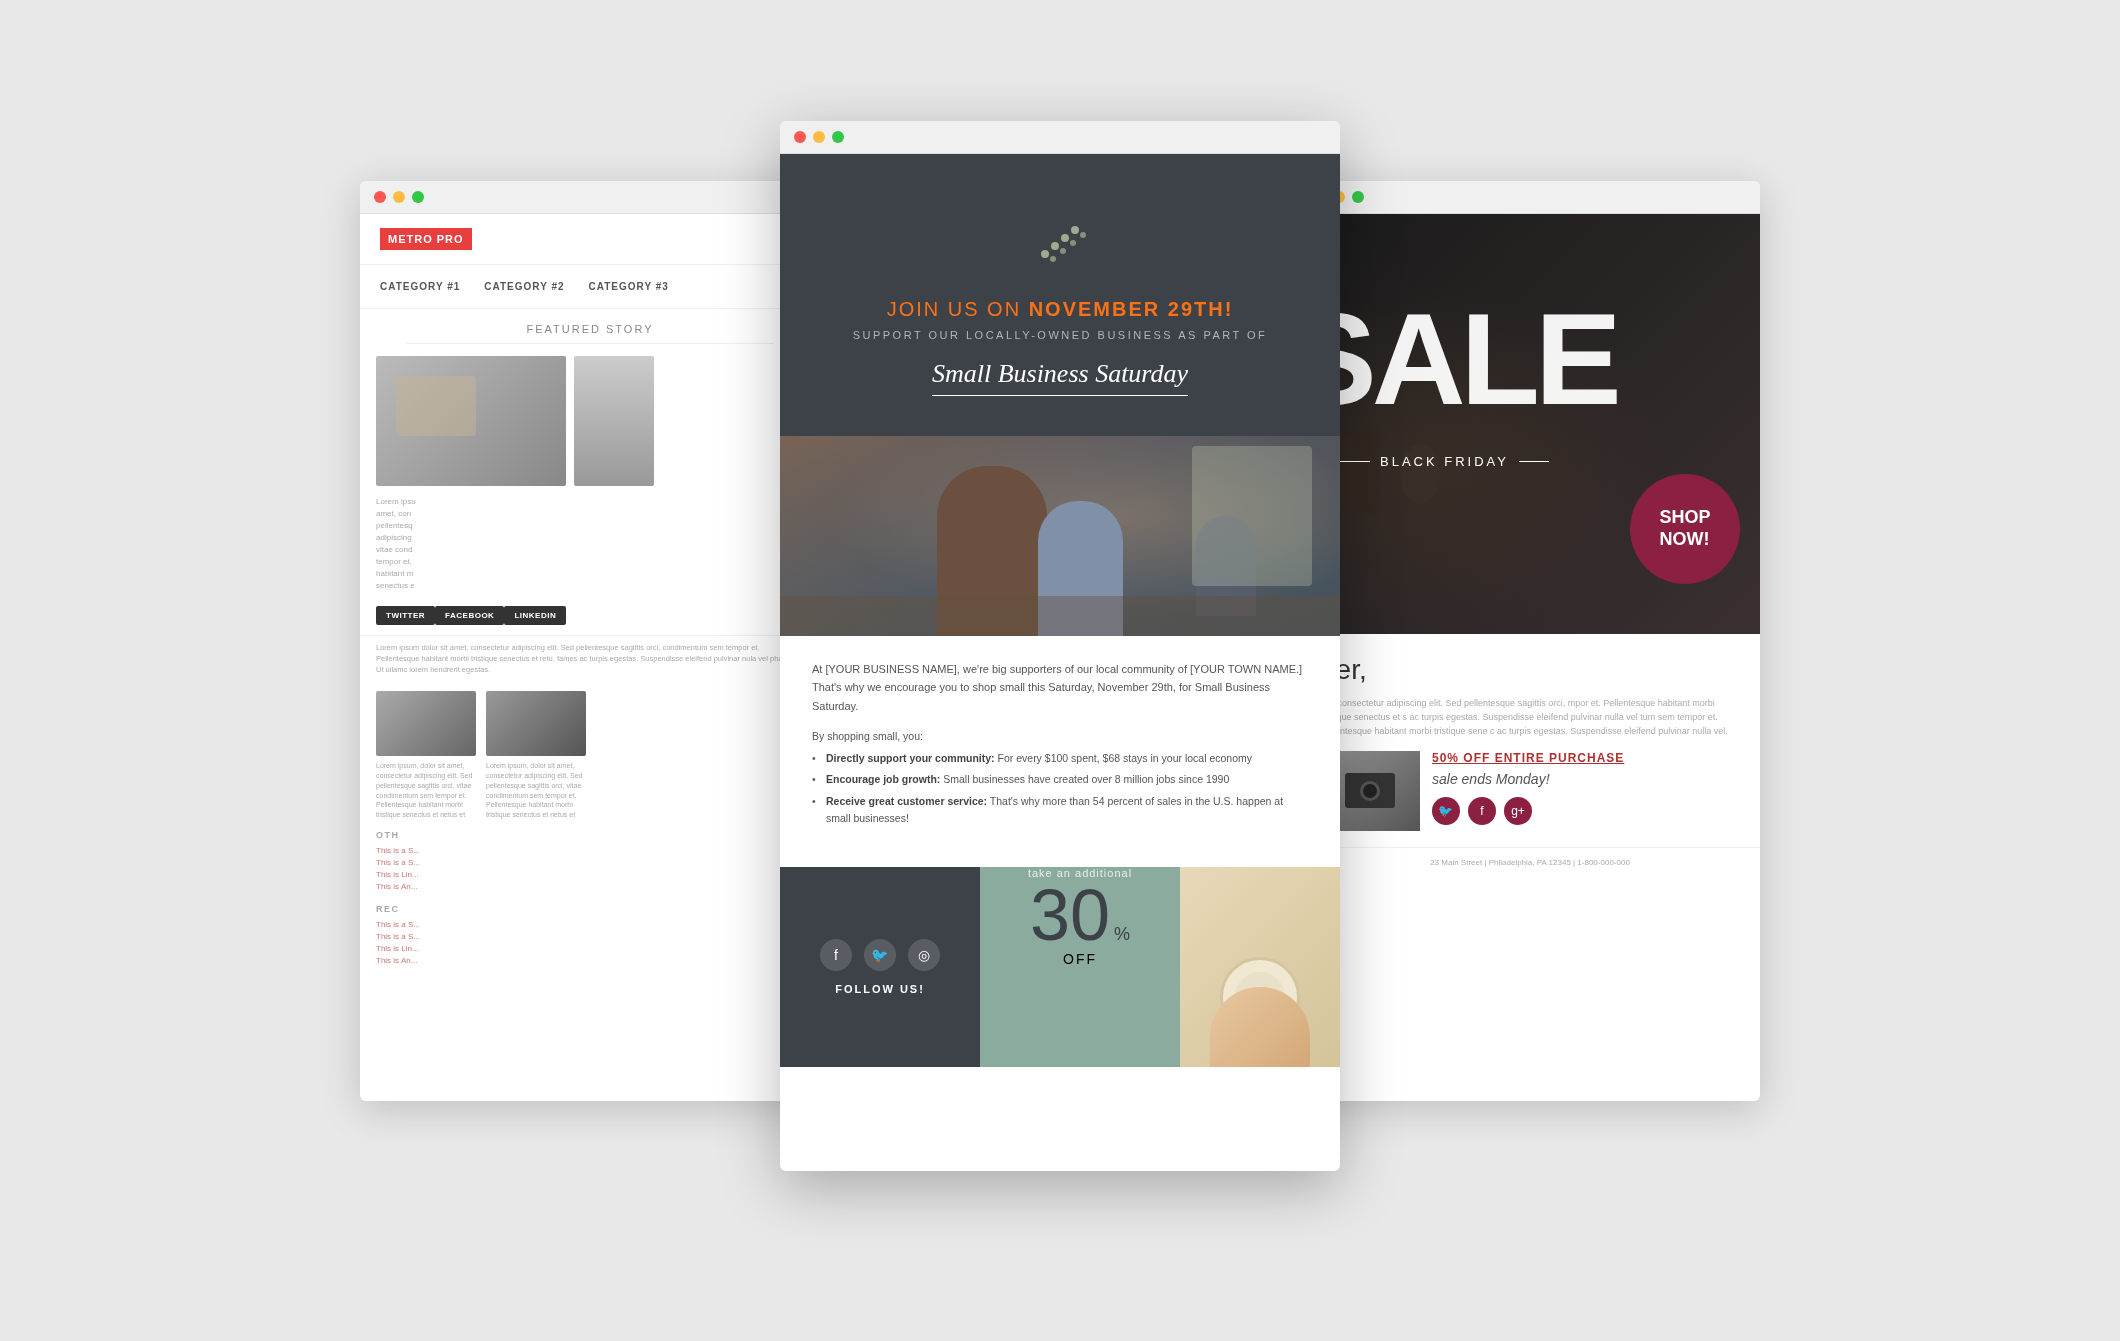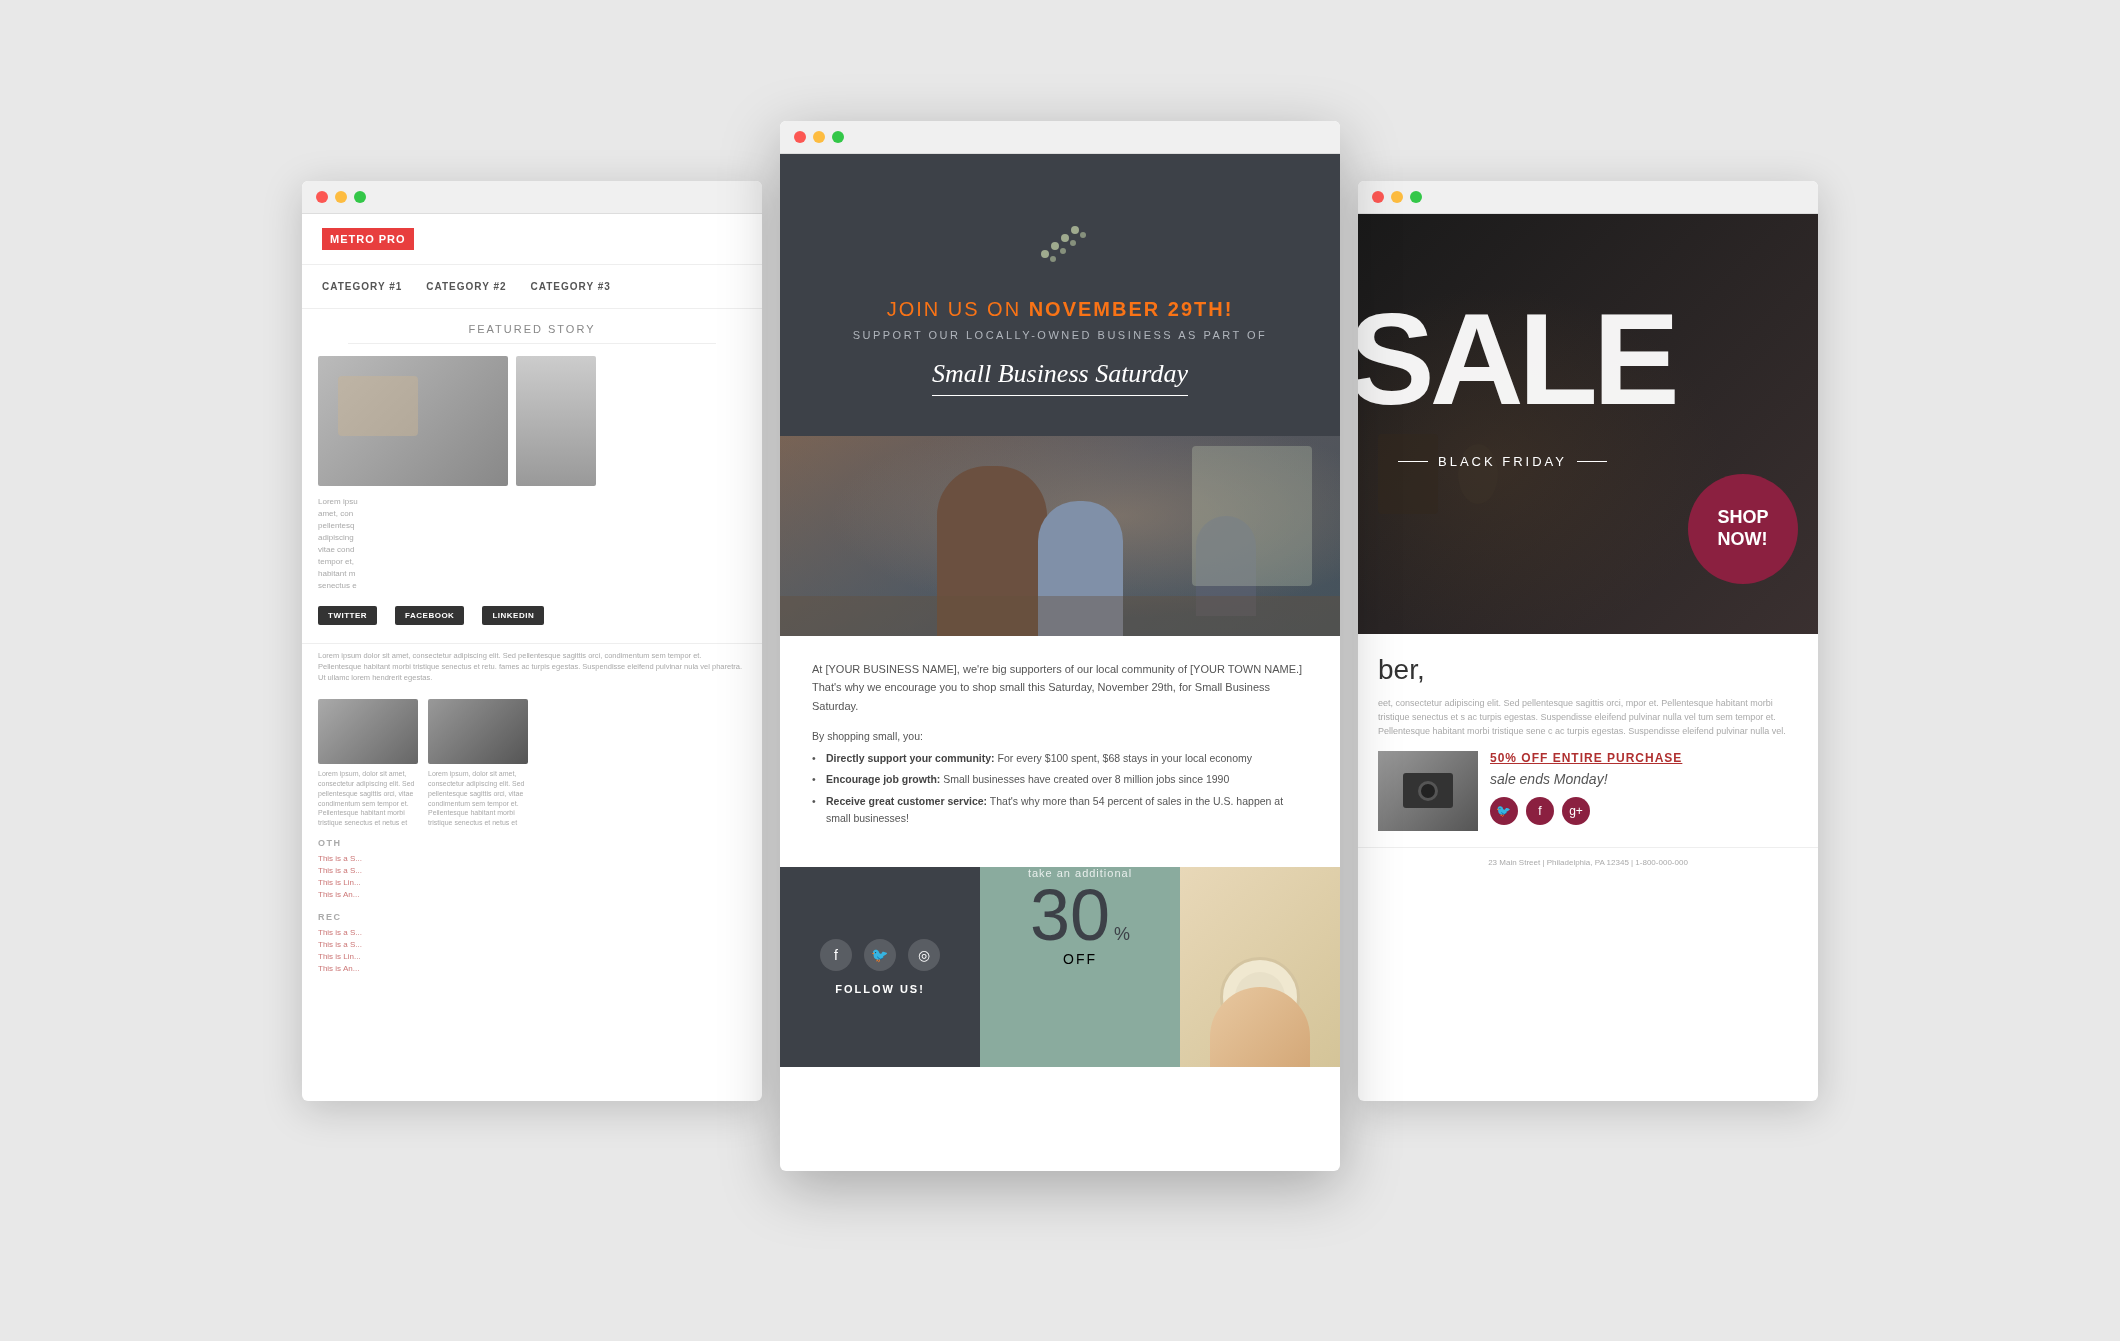--- a/index.html
+++ b/index.html
@@ -10,21 +10,21 @@
       display: flex;
       align-items: center;
       justify-content: center;
       font-family: Arial, sans-serif;
       overflow: hidden;
       position: relative;
     }
 
     .scene {
       position: relative;
-      width: 1516px;
+      width: 1400px;
       height: 1100px;
       display: flex;
       align-items: center;
       justify-content: center;
     }
 
     
     .window-left {
       position: absolute;
       left: 0;
@@ -141,22 +141,22 @@
 
     .feat-text-block {
       padding: 0 16px 8px;
       font-size: 8px;
       color: #999;
       line-height: 1.5;
     }
 
     .social-buttons {
       display: flex;
-      gap: 18px;
-      padding: 6px 16px 18px;
+      gap: 0;
+      padding: 6px 16px 10px;
     }
 
     .social-btn {
       background: #333;
       color: #fff;
       font-size: 8px;
       font-weight: bold;
       padding: 5px 10px;
       letter-spacing: 0.5px;
       border-radius: 2px;

